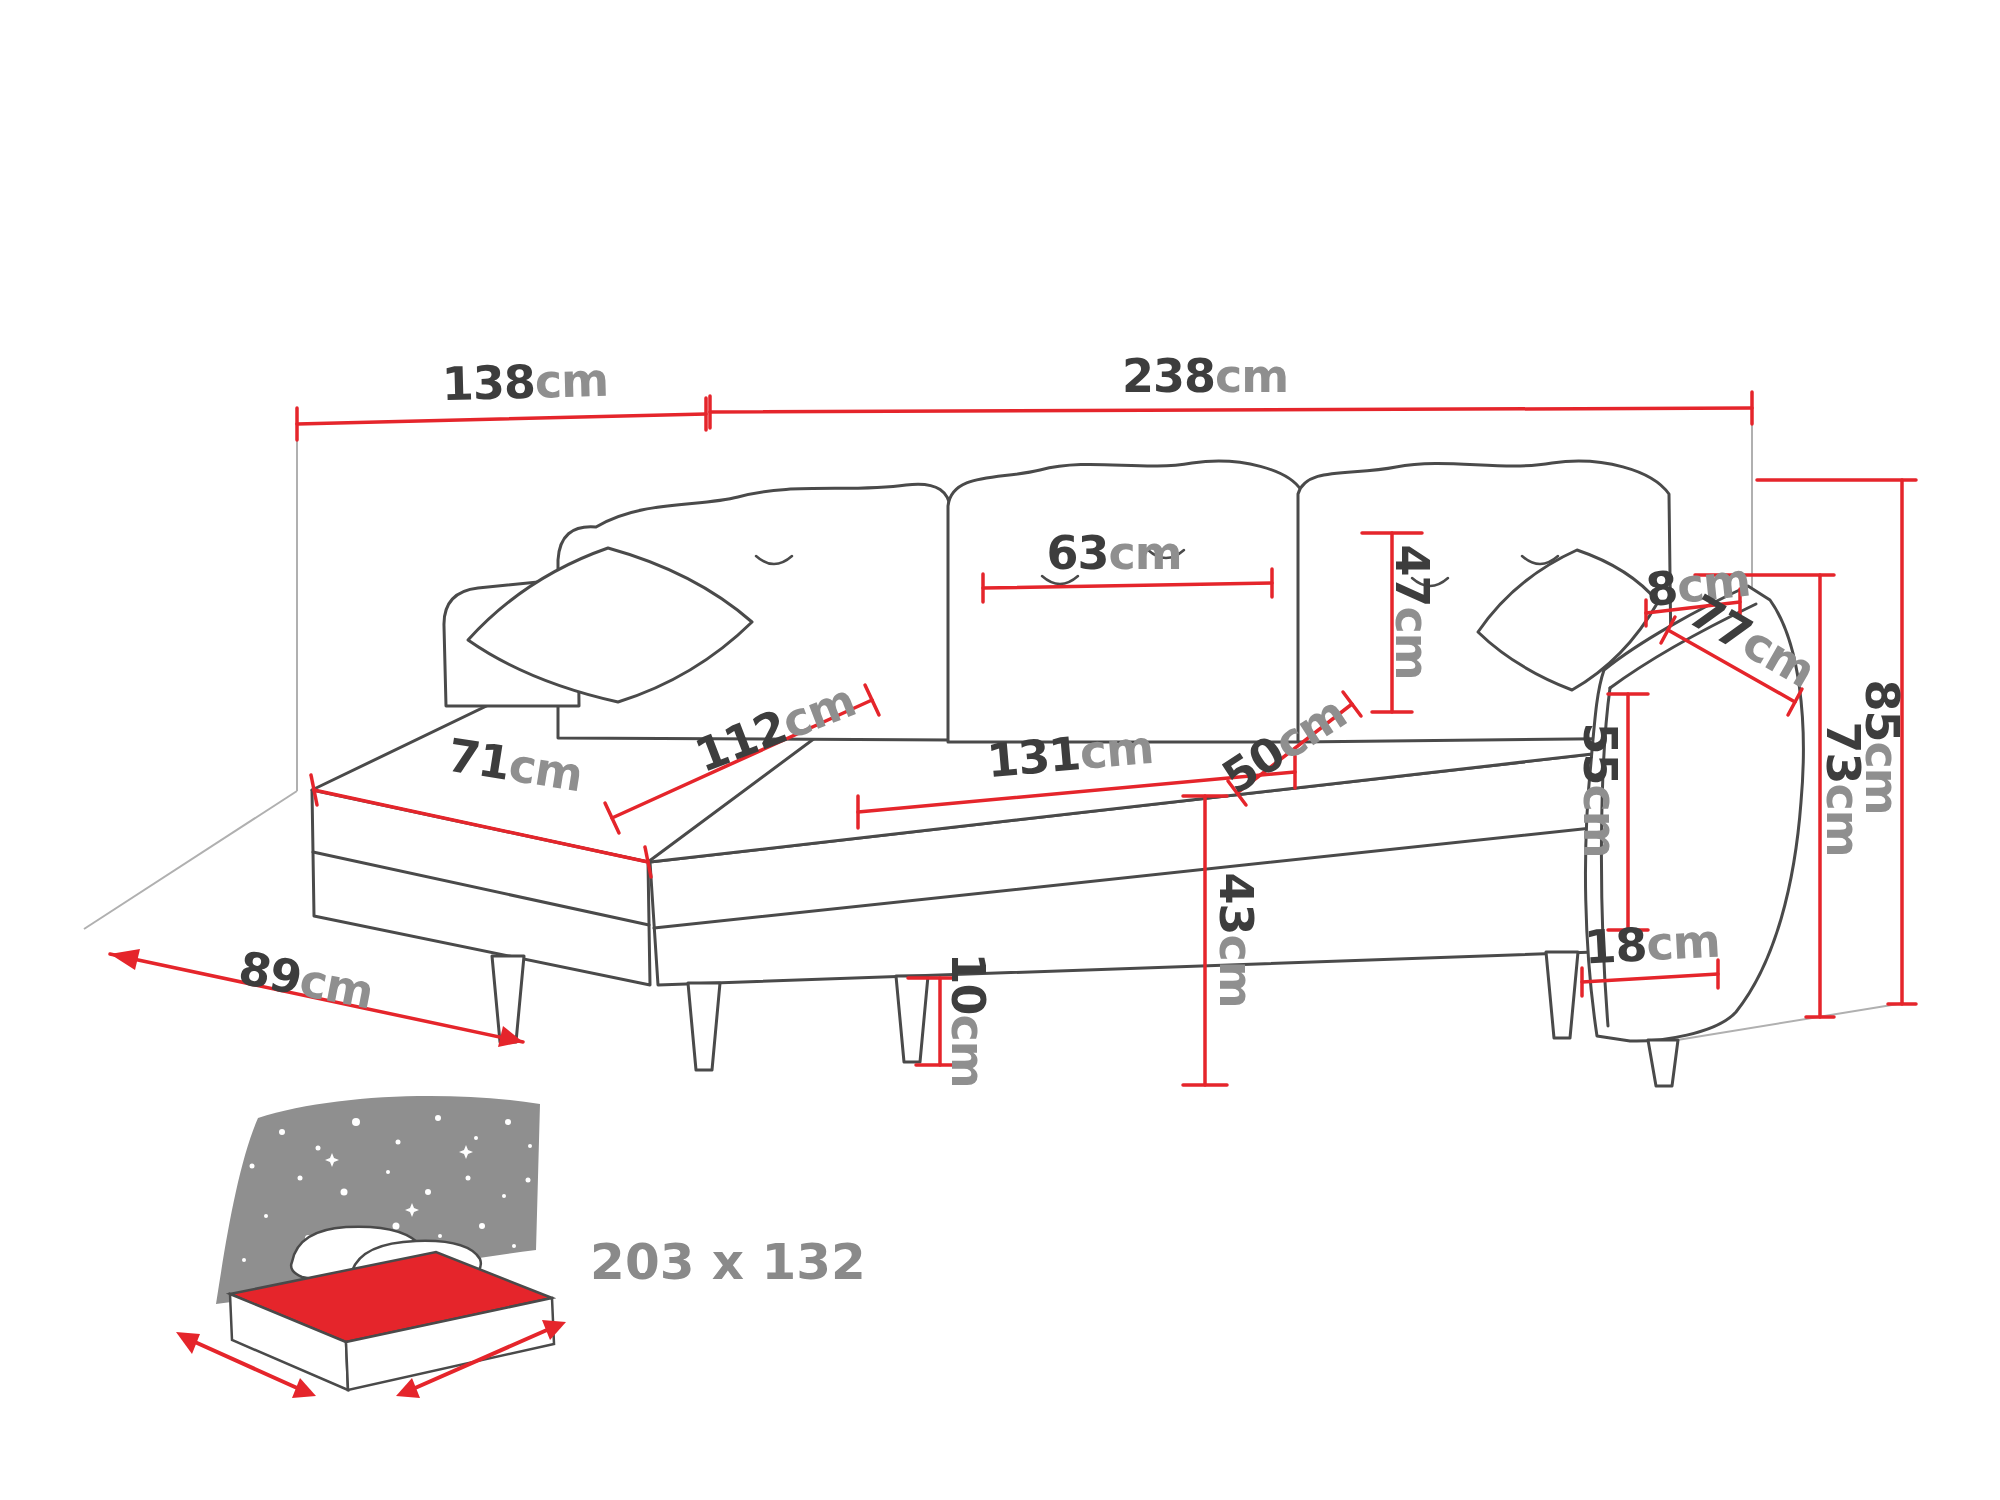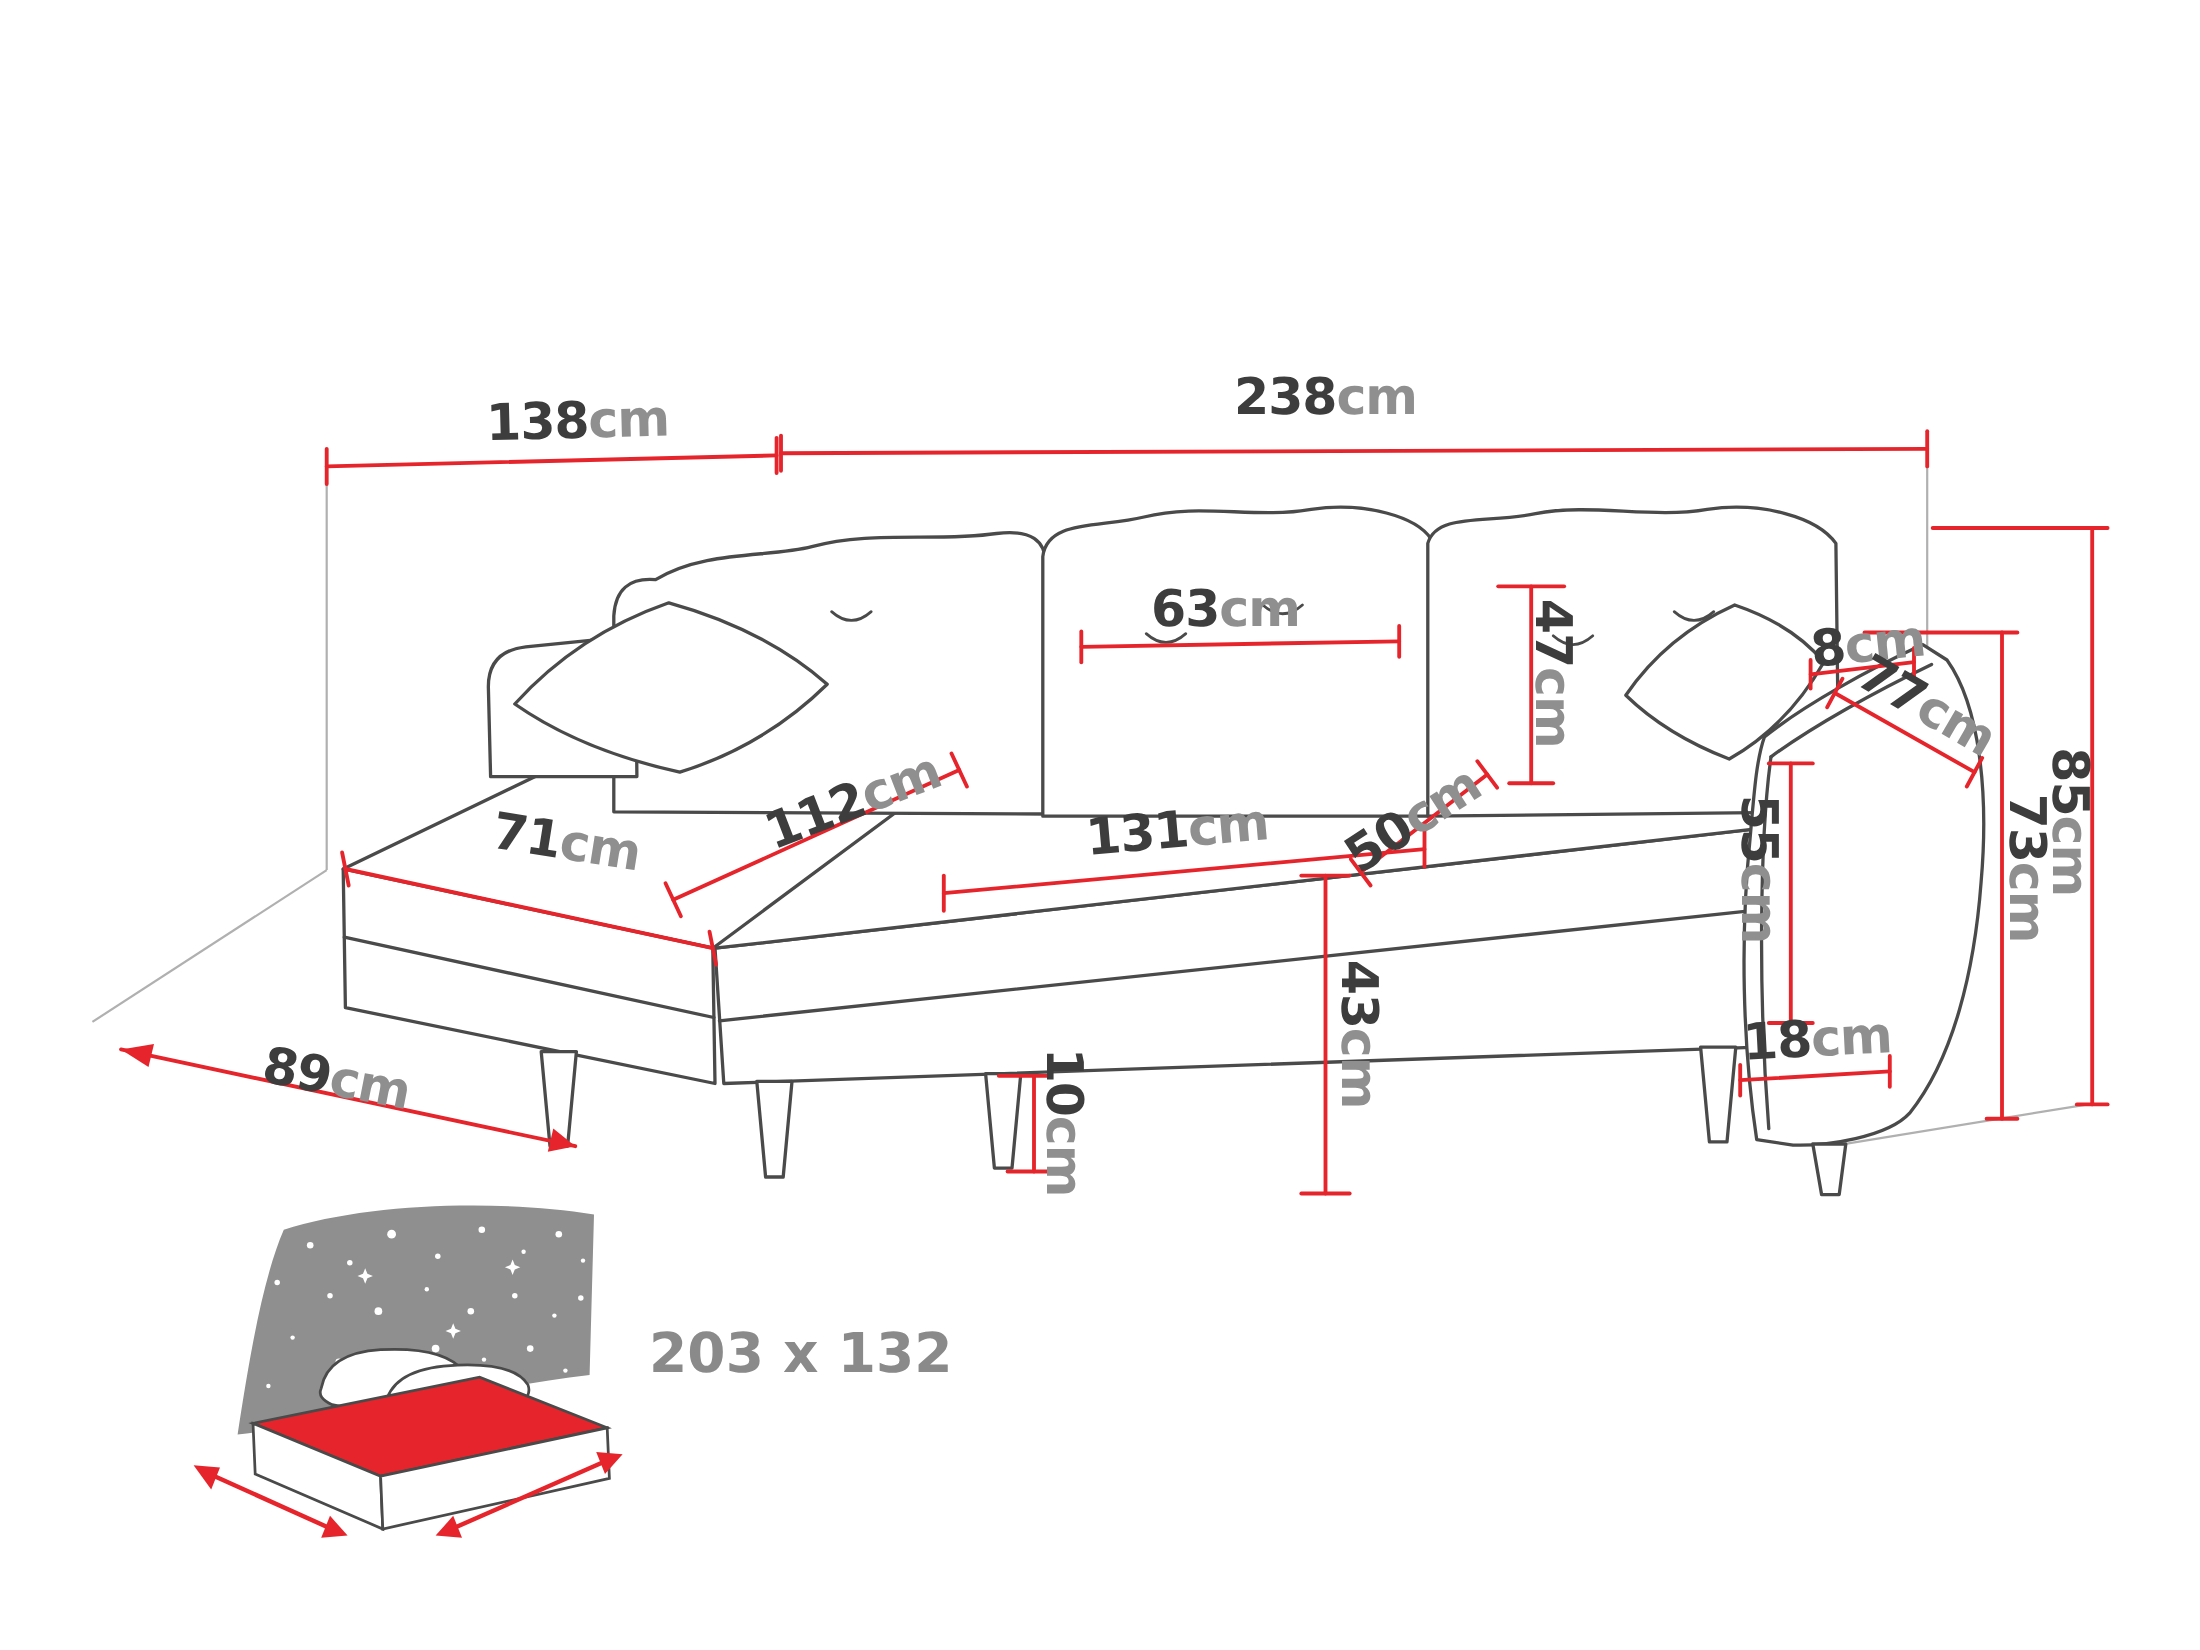--- a/index.html
+++ b/index.html
@@ -189,21 +189,21 @@
         <path d="M316,1396 L292,1398 L300,1378 Z" stroke="none"></path>
         <path d="M406,1392 L556,1326" fill="none"></path>
         <path d="M396,1396 L420,1398 L412,1378 Z" stroke="none"></path>
         <path d="M566,1322 L542,1320 L550,1340 Z" stroke="none"></path>
       </g>
     </g>
   </svg>
 
   <div class="dim" style="left:525px; top:382px; --rot:-1.5deg"><span class="num">138</span><span class="unit">cm</span></div>
 
-  <div class="dim" style="left:1205px; top:360px"><span class="num">238</span><span class="unit">cm</span></div>
+  <div class="dim" style="left:1205px; top:376px"><span class="num">238</span><span class="unit">cm</span></div>
 
   <div class="dim" style="left:1114px; top:553px"><span class="num">63</span><span class="unit">cm</span></div>
 
   <div class="dim" style="left:1412px; top:612px; --rot:90deg"><span class="num">47</span><span class="unit">cm</span></div>
 
   <div class="dim" style="left:1698px; top:585px; --rot:-6deg"><span class="num">8</span><span class="unit">cm</span></div>
 
   <div class="dim" style="left:1752px; top:641px; --rot:30deg"><span class="num">77</span><span class="unit">cm</span></div>
 
   <div class="dim" style="left:1882px; top:747px; --rot:90deg"><span class="num">85</span><span class="unit">cm</span></div>
@@ -221,15 +221,15 @@
   <div class="dim" style="left:1600px; top:790px; --rot:90deg"><span class="num">55</span><span class="unit">cm</span></div>
 
   <div class="dim" style="left:1236px; top:940px; --rot:90deg"><span class="num">43</span><span class="unit">cm</span></div>
 
   <div class="dim" style="left:1652px; top:944px; --rot:-3deg"><span class="num">18</span><span class="unit">cm</span></div>
 
   <div class="dim" style="left:968px; top:1020px; --rot:90deg"><span class="num">10</span><span class="unit">cm</span></div>
 
   <div class="dim" style="left:306px; top:980px; --rot:11deg"><span class="num">89</span><span class="unit">cm</span></div>
 
-  <div class="bed-size" style="left:728px; top:1230px">203 x 132</div>
+  <div class="bed-size" style="left:728px; top:1262px">203 x 132</div>
 
 </div>
 
 </body></html>

